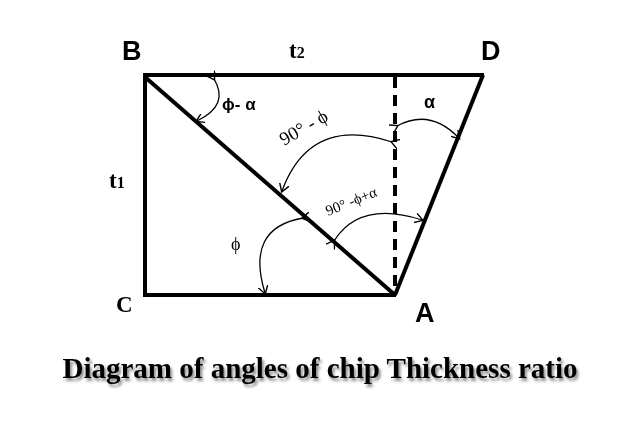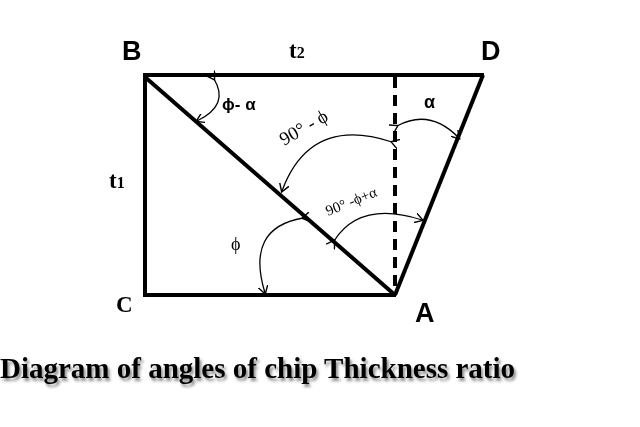--- a/index.html
+++ b/index.html
@@ -1,20 +1,20 @@
 <!DOCTYPE html>
 <html><head>
 <meta charset="utf-8">
 <style>
   html,body{margin:0;padding:0;background:#fff;}
   #root{position:relative;width:640px;height:427px;background:#fff;overflow:hidden;}
   svg{position:absolute;left:0;top:0;}
   .pt{font-family:"Liberation Sans",sans-serif;font-weight:bold;fill:#000;}
   .ser{font-family:"Liberation Serif",serif;fill:#000;}
-  .cap{position:absolute;left:0;top:352px;width:640px;
+  .cap{position:absolute;left:0;top:352px;width:640px;text-align:center;
        font-family:"Liberation Serif",serif;font-weight:bold;font-size:29px;color:#000;
        text-shadow:2px 3px 3px rgba(0,0,0,0.45);}
 </style>
 </head>
 <body>
 
 <div id="root">
 <svg width="640" height="427" viewBox="0 0 640 427">
   <defs>
     <marker id="ah" markerWidth="10" markerHeight="10" refX="7" refY="5" orient="auto" markerUnits="userSpaceOnUse">

